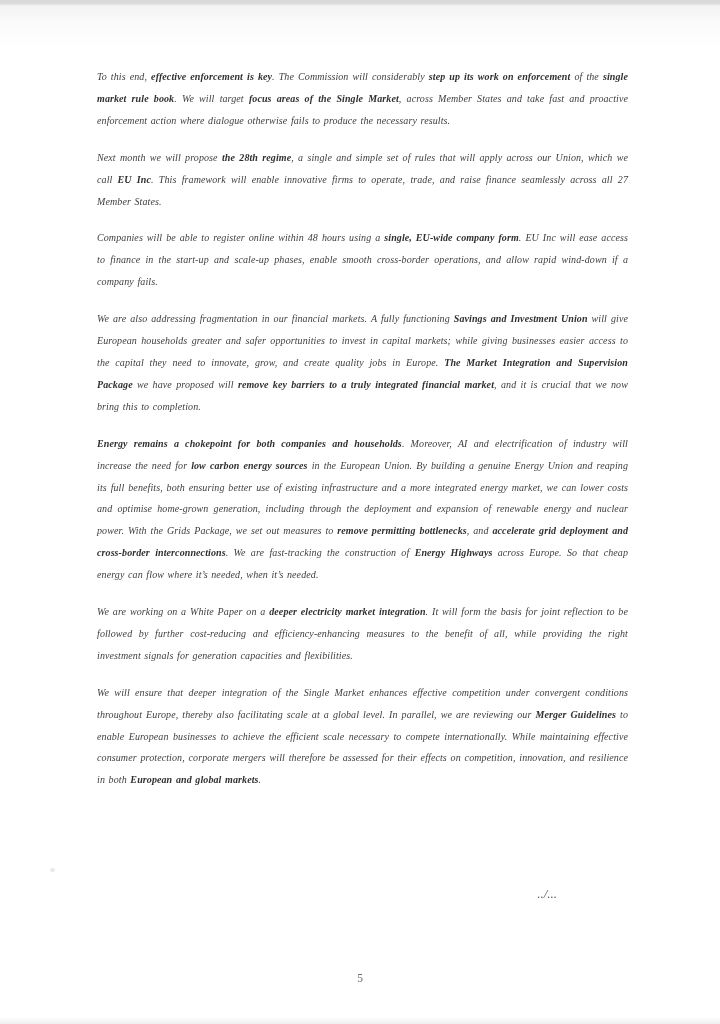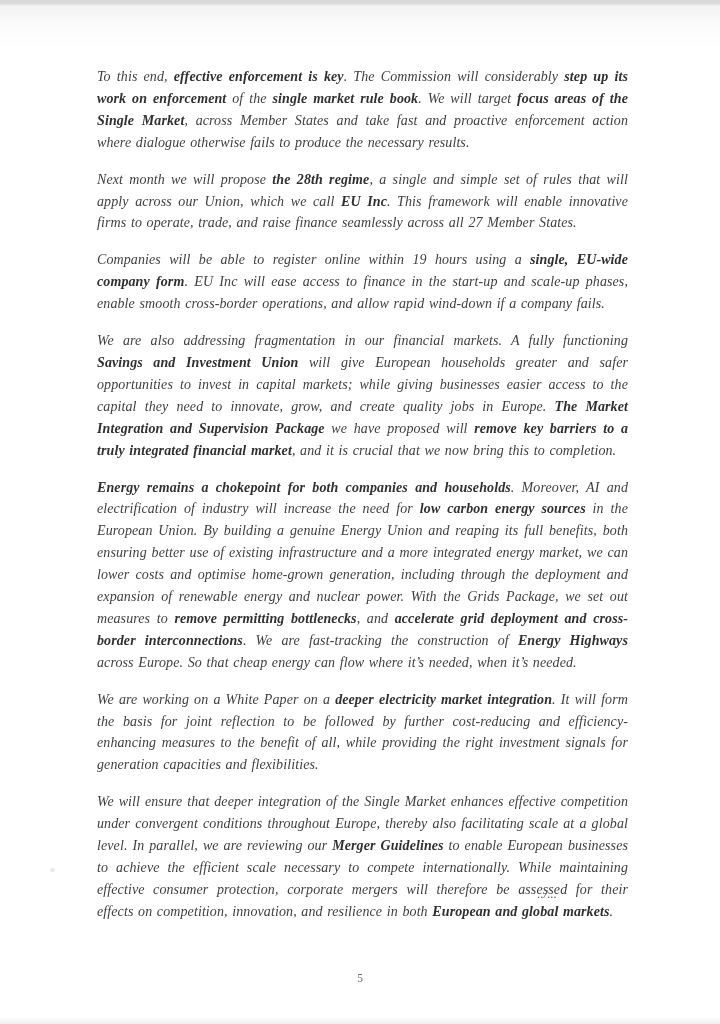--- a/index.html
+++ b/index.html
@@ -35,21 +35,21 @@
   
   .doc-body {
     position: absolute;
     left: 97px;
     top: 66px;
     width: 531px;
   }
   .para {
     margin: 0 0 15px 0;
     font-style: italic;
-    font-size: 14px;
+    font-size: 10px;
     line-height: 21.9px;
     text-align: justify;
     color: var(--c-text, #3e3e3e);
     letter-spacing: 0.1px;
     word-spacing: 1px;
   }
   .run { font-style: italic; }
   .run.bold {
     font-weight: bold;
     color: var(--c-bold_text, #303030);
@@ -77,21 +77,21 @@
 </head>
 <body>
 
 <div class="scan-top-edge"></div>
 <div class="scan-bottom-edge"></div>
 <div class="scan-speck"></div>
 
 <div class="doc-body">
     <p class="para"><span class="run">To this end, </span><span class="run bold">effective enforcement is key</span><span class="run">. The Commission will considerably </span><span class="run bold">step up its work on enforcement</span><span class="run"> of the </span><span class="run bold">single market rule book</span><span class="run">. We will target </span><span class="run bold">focus areas of the Single Market</span><span class="run">, across Member States and take fast and proactive enforcement action where dialogue otherwise fails to produce the necessary results.</span></p>
     <p class="para"><span class="run">Next month we will propose </span><span class="run bold">the 28th regime</span><span class="run">, a single and simple set of rules that will apply across our Union, which we call </span><span class="run bold">EU Inc</span><span class="run">. This framework will enable innovative firms to operate, trade, and raise finance seamlessly across all 27 Member States.</span></p>
-    <p class="para"><span class="run">Companies will be able to register online within 19 hours using a </span><span class="run bold">single, EU-wide company form</span><span class="run">. EU Inc will ease access to finance in the start-up and scale-up phases, enable smooth cross-border operations, and allow rapid wind-down if a company fails.</span></p>
+    <p class="para"><span class="run">Companies will be able to register online within 48 hours using a </span><span class="run bold">single, EU-wide company form</span><span class="run">. EU Inc will ease access to finance in the start-up and scale-up phases, enable smooth cross-border operations, and allow rapid wind-down if a company fails.</span></p>
     <p class="para"><span class="run">We are also addressing fragmentation in our financial markets. A fully functioning </span><span class="run bold">Savings and Investment Union</span><span class="run"> will give European households greater and safer opportunities to invest in capital markets; while giving businesses easier access to the capital they need to innovate, grow, and create quality jobs in Europe. </span><span class="run bold">The Market Integration and Supervision Package</span><span class="run"> we have proposed will </span><span class="run bold">remove key barriers to a truly integrated financial market</span><span class="run">, and it is crucial that we now bring this to completion.</span></p>
     <p class="para"><span class="run bold">Energy remains a chokepoint for both companies and households</span><span class="run">. Moreover, AI and electrification of industry will increase the need for </span><span class="run bold">low carbon energy sources</span><span class="run"> in the European Union. By building a genuine Energy Union and reaping its full benefits, both ensuring better use of existing infrastructure and a more integrated energy market, we can lower costs and optimise home-grown generation, including through the deployment and expansion of renewable energy and nuclear power. With the Grids Package, we set out measures to </span><span class="run bold">remove permitting bottlenecks</span><span class="run">, and </span><span class="run bold">accelerate grid deployment and cross-border interconnections</span><span class="run">. We are fast-tracking the construction of </span><span class="run bold">Energy Highways</span><span class="run"> across Europe. So that cheap energy can flow where it’s needed, when it’s needed.</span></p>
     <p class="para"><span class="run">We are working on a White Paper on a </span><span class="run bold">deeper electricity market integration</span><span class="run">. It will form the basis for joint reflection to be followed by further cost-reducing and efficiency-enhancing measures to the benefit of all, while providing the right investment signals for generation capacities and flexibilities.</span></p>
     <p class="para"><span class="run">We will ensure that deeper integration of the Single Market enhances effective competition under convergent conditions throughout Europe, thereby also facilitating scale at a global level. In parallel, we are reviewing our </span><span class="run bold">Merger Guidelines</span><span class="run"> to enable European businesses to achieve the efficient scale necessary to compete internationally. While maintaining effective consumer protection, corporate mergers will therefore be assessed for their effects on competition, innovation, and resilience in both </span><span class="run bold">European and global markets</span><span class="run">.</span></p>
   </div>
 
 <div class="continuation-mark">../...</div>
 
 <div class="page-number">5</div>
 

